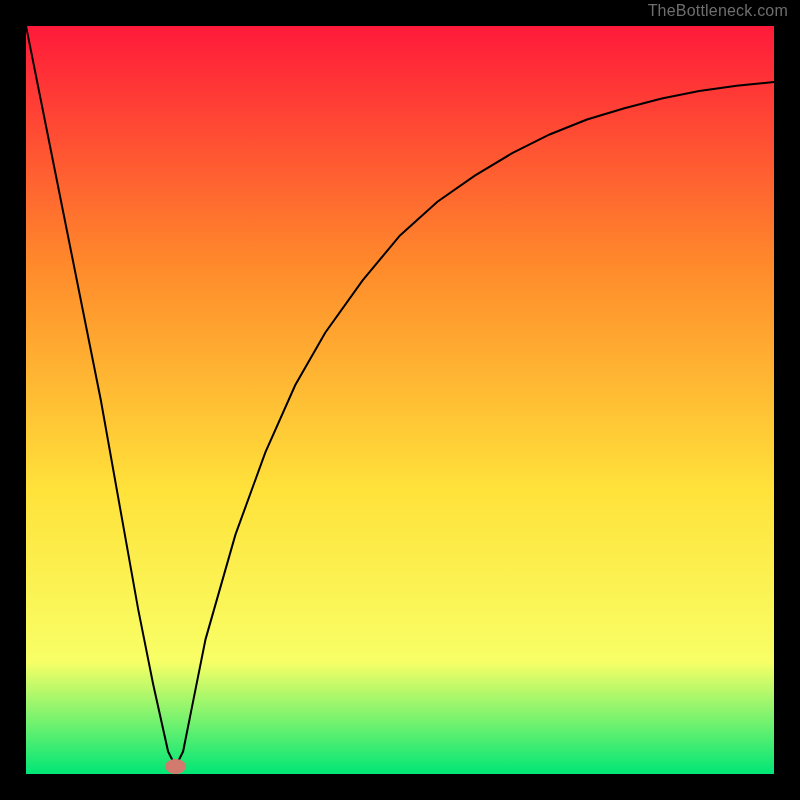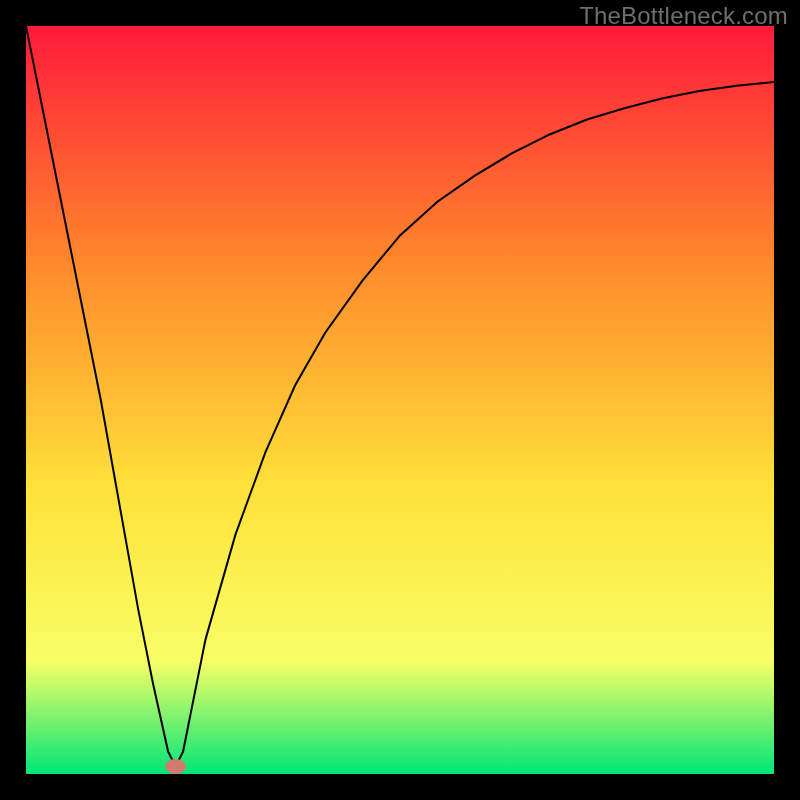--- a/index.html
+++ b/index.html
@@ -15,21 +15,21 @@
     position: relative;
     width: 800px;
     height: 800px;
     background: #000;
   }
   .watermark {
     position: absolute;
     top: 2px;
     right: 12px;
     color: #6e6e6e;
-    font-size: 24px;
+    font-size: 16px;
     font-weight: 500;
     letter-spacing: 0.2px;
     z-index: 5;
   }
   .plot-outer {
     position: absolute;
     left: 26px;
     top: 26px;
     width: 748px;
     height: 748px;

